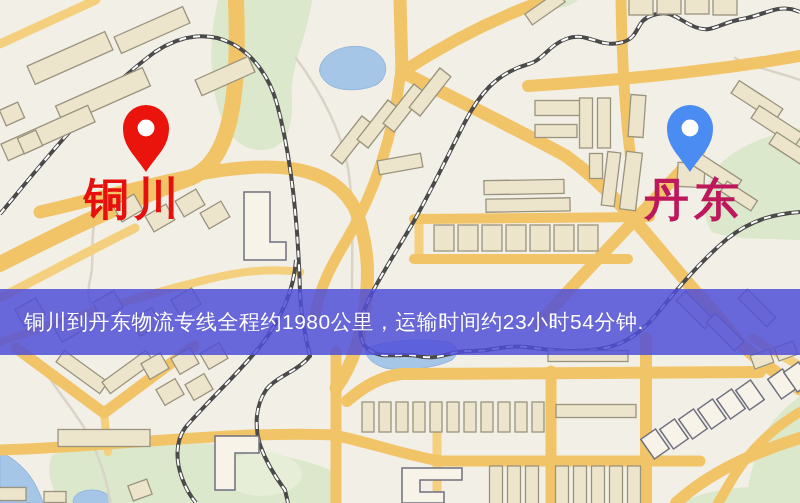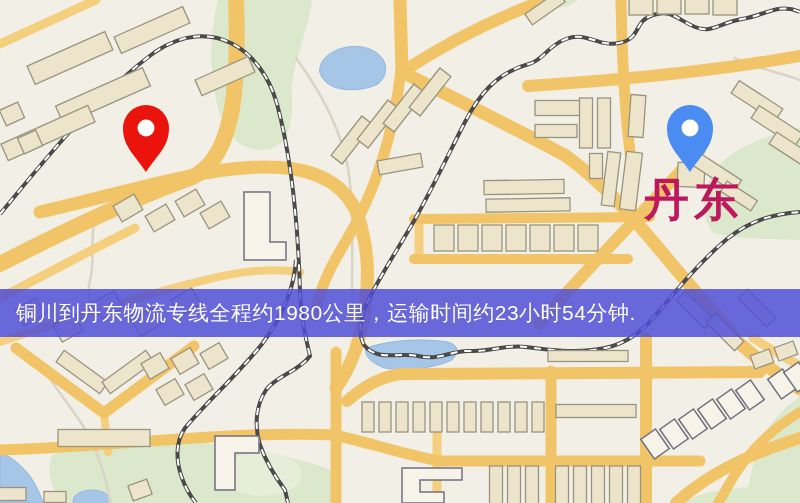--- a/index.html
+++ b/index.html
@@ -2,23 +2,23 @@
 <html><head>
 <meta charset="utf-8">
 <style>
   html,body{margin:0;padding:0;background:#e8e8e8;}
   .screen{
     position:relative;width:800px;height:503px;overflow:hidden;
     font-family:"Liberation Sans", sans-serif;background:#f2efe6;
   }
   .map-svg{position:absolute;left:0;top:0;width:800px;height:503px;display:block;}
   .banner{
-    position:absolute;left:0;top:289px;width:800px;height:48px;
+    position:absolute;left:0;top:289px;width:800px;height:66px;
     background:rgba(79,78,216,0.84);
-    display:flex;align-items:center;box-sizing:border-box;padding:0 16px;
+    display:flex;align-items:center;box-sizing:border-box;padding:0 24px;
     z-index:5;
   }
   .banner-text{
     color:#ffffff;font-size:21px;letter-spacing:0.5px;white-space:nowrap;
     text-shadow:0 0 1px rgba(60,60,160,0.4);
   }
   .pin{position:absolute;z-index:4;}
   .pin-origin{left:122px;top:104px;}
   .pin-dest{left:666px;top:104px;}
   .city-label{
@@ -208,20 +208,21 @@
       <rect x="789" y="365" width="18" height="24" transform="rotate(-35 798 377)"></rect>
     </g>
   </svg>
 
   <div class="pin pin-origin">
     <svg width="48" height="68" viewBox="-24 -68 48 68">
       <path d="M0,0 C-11,-17 -23,-25 -23,-44 A23,23 0 1 1 23,-44 C23,-25 11,-17 0,0 Z" fill="#ea140c"></path>
       <circle cx="0" cy="-44" r="8.5" fill="#ffffff"></circle>
     </svg>
   </div>
+  <div class="city-label label-origin">铜川</div>
 
   <div class="pin pin-dest">
     <svg width="48" height="68" viewBox="-24 -68 48 68">
       <path d="M0,0 C-11,-17 -23,-25 -23,-44 A23,23 0 1 1 23,-44 C23,-25 11,-17 0,0 Z" fill="#4a8cf2"></path>
       <circle cx="0" cy="-44" r="8.5" fill="#ffffff"></circle>
     </svg>
   </div>
   <div class="city-label label-dest">丹东</div>
 
   <div class="banner">

